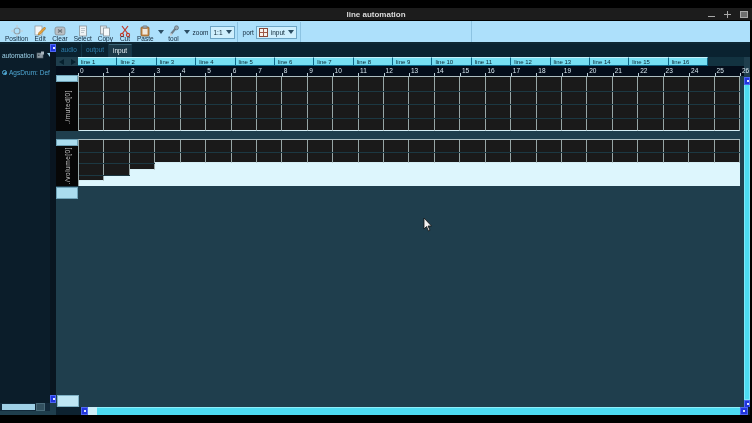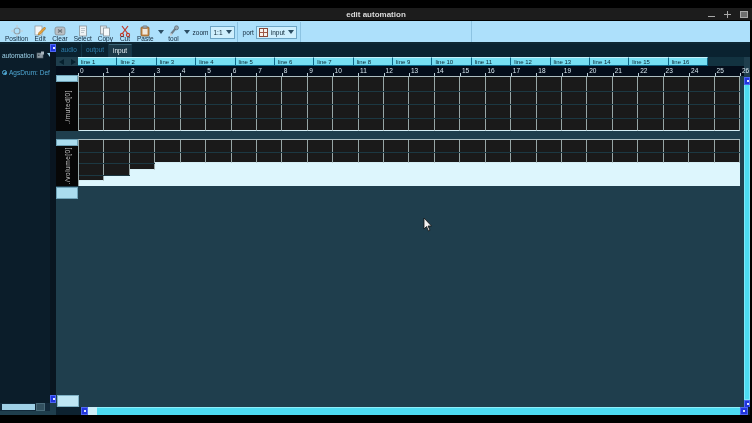--- a/index.html
+++ b/index.html
@@ -85,21 +85,21 @@
 
   
   .cursor{position:absolute;left:423px;top:218px;z-index:50;}
 </style>
 </head>
 <body>
 
 <div class="screen">
 
   <div class="titlebar">
-    <div class="title-text">edit automation</div>
+    <div class="title-text">line automation</div>
     <div class="win-btns">
       <span class="win-btn win-min"></span>
       <span class="win-btn win-max"></span>
       <span class="win-btn win-close"></span>
     </div>
   </div>
 
   <div class="app-bg"></div>
 
   <div class="toolbar">

